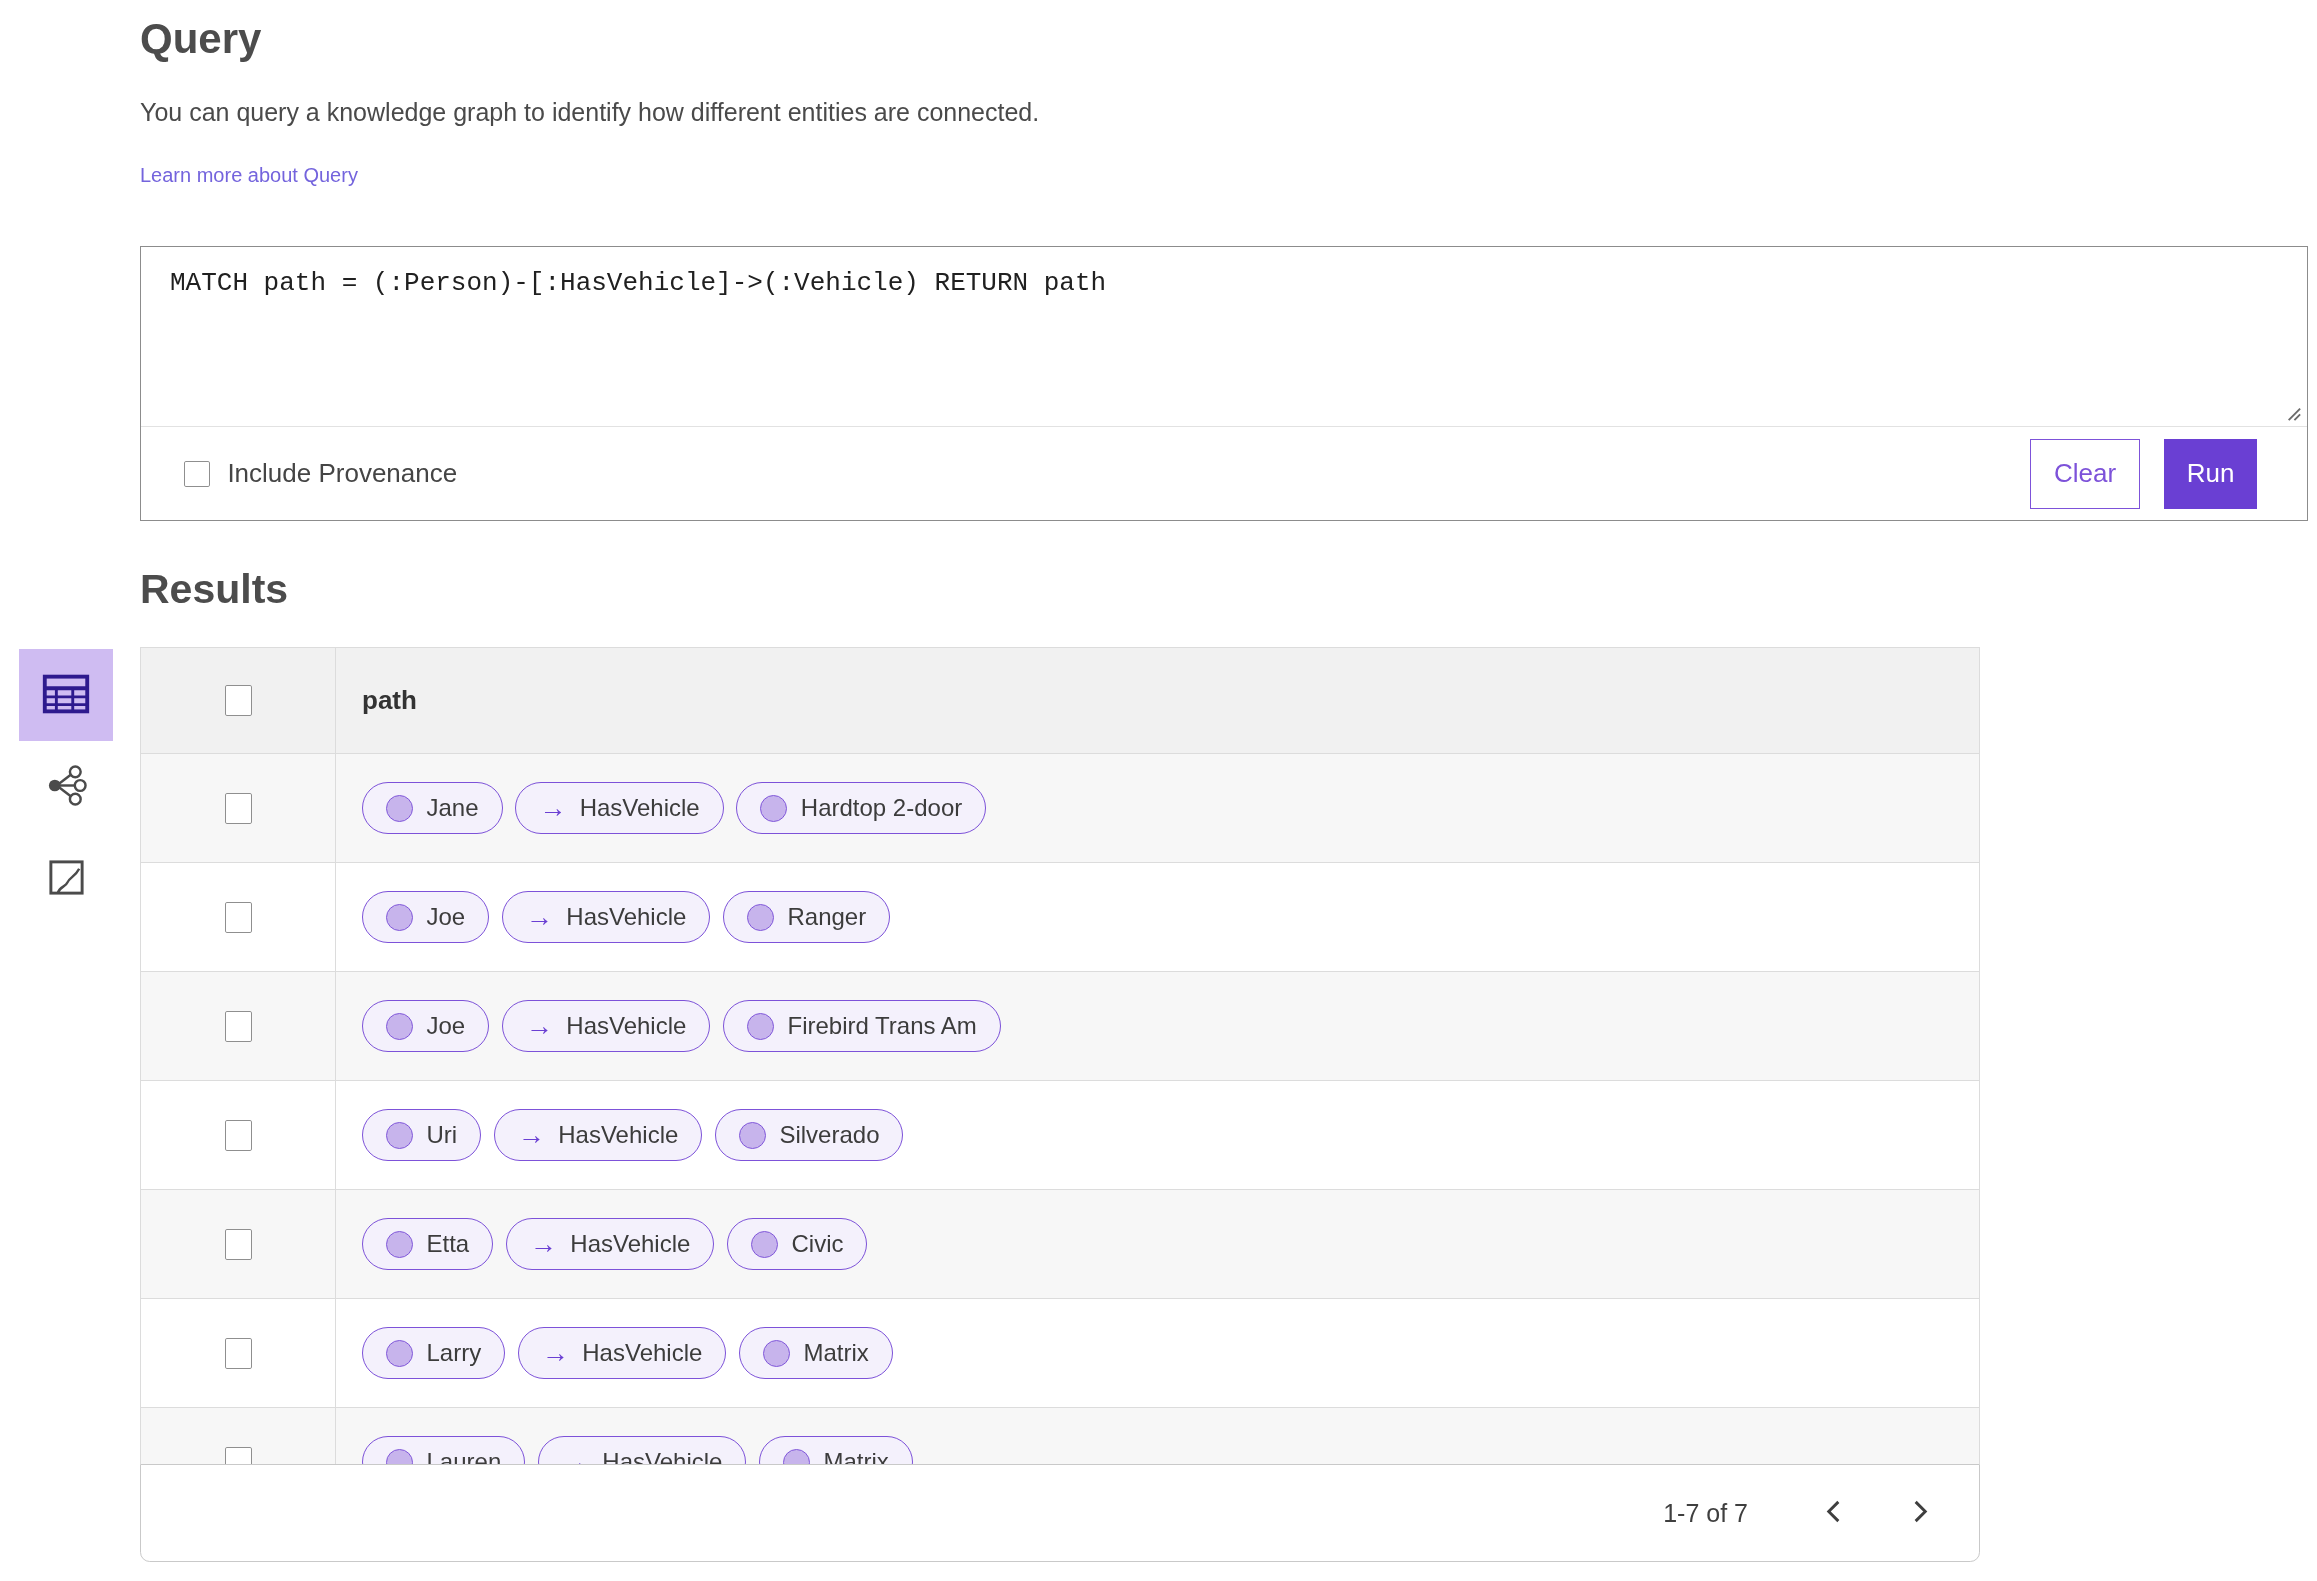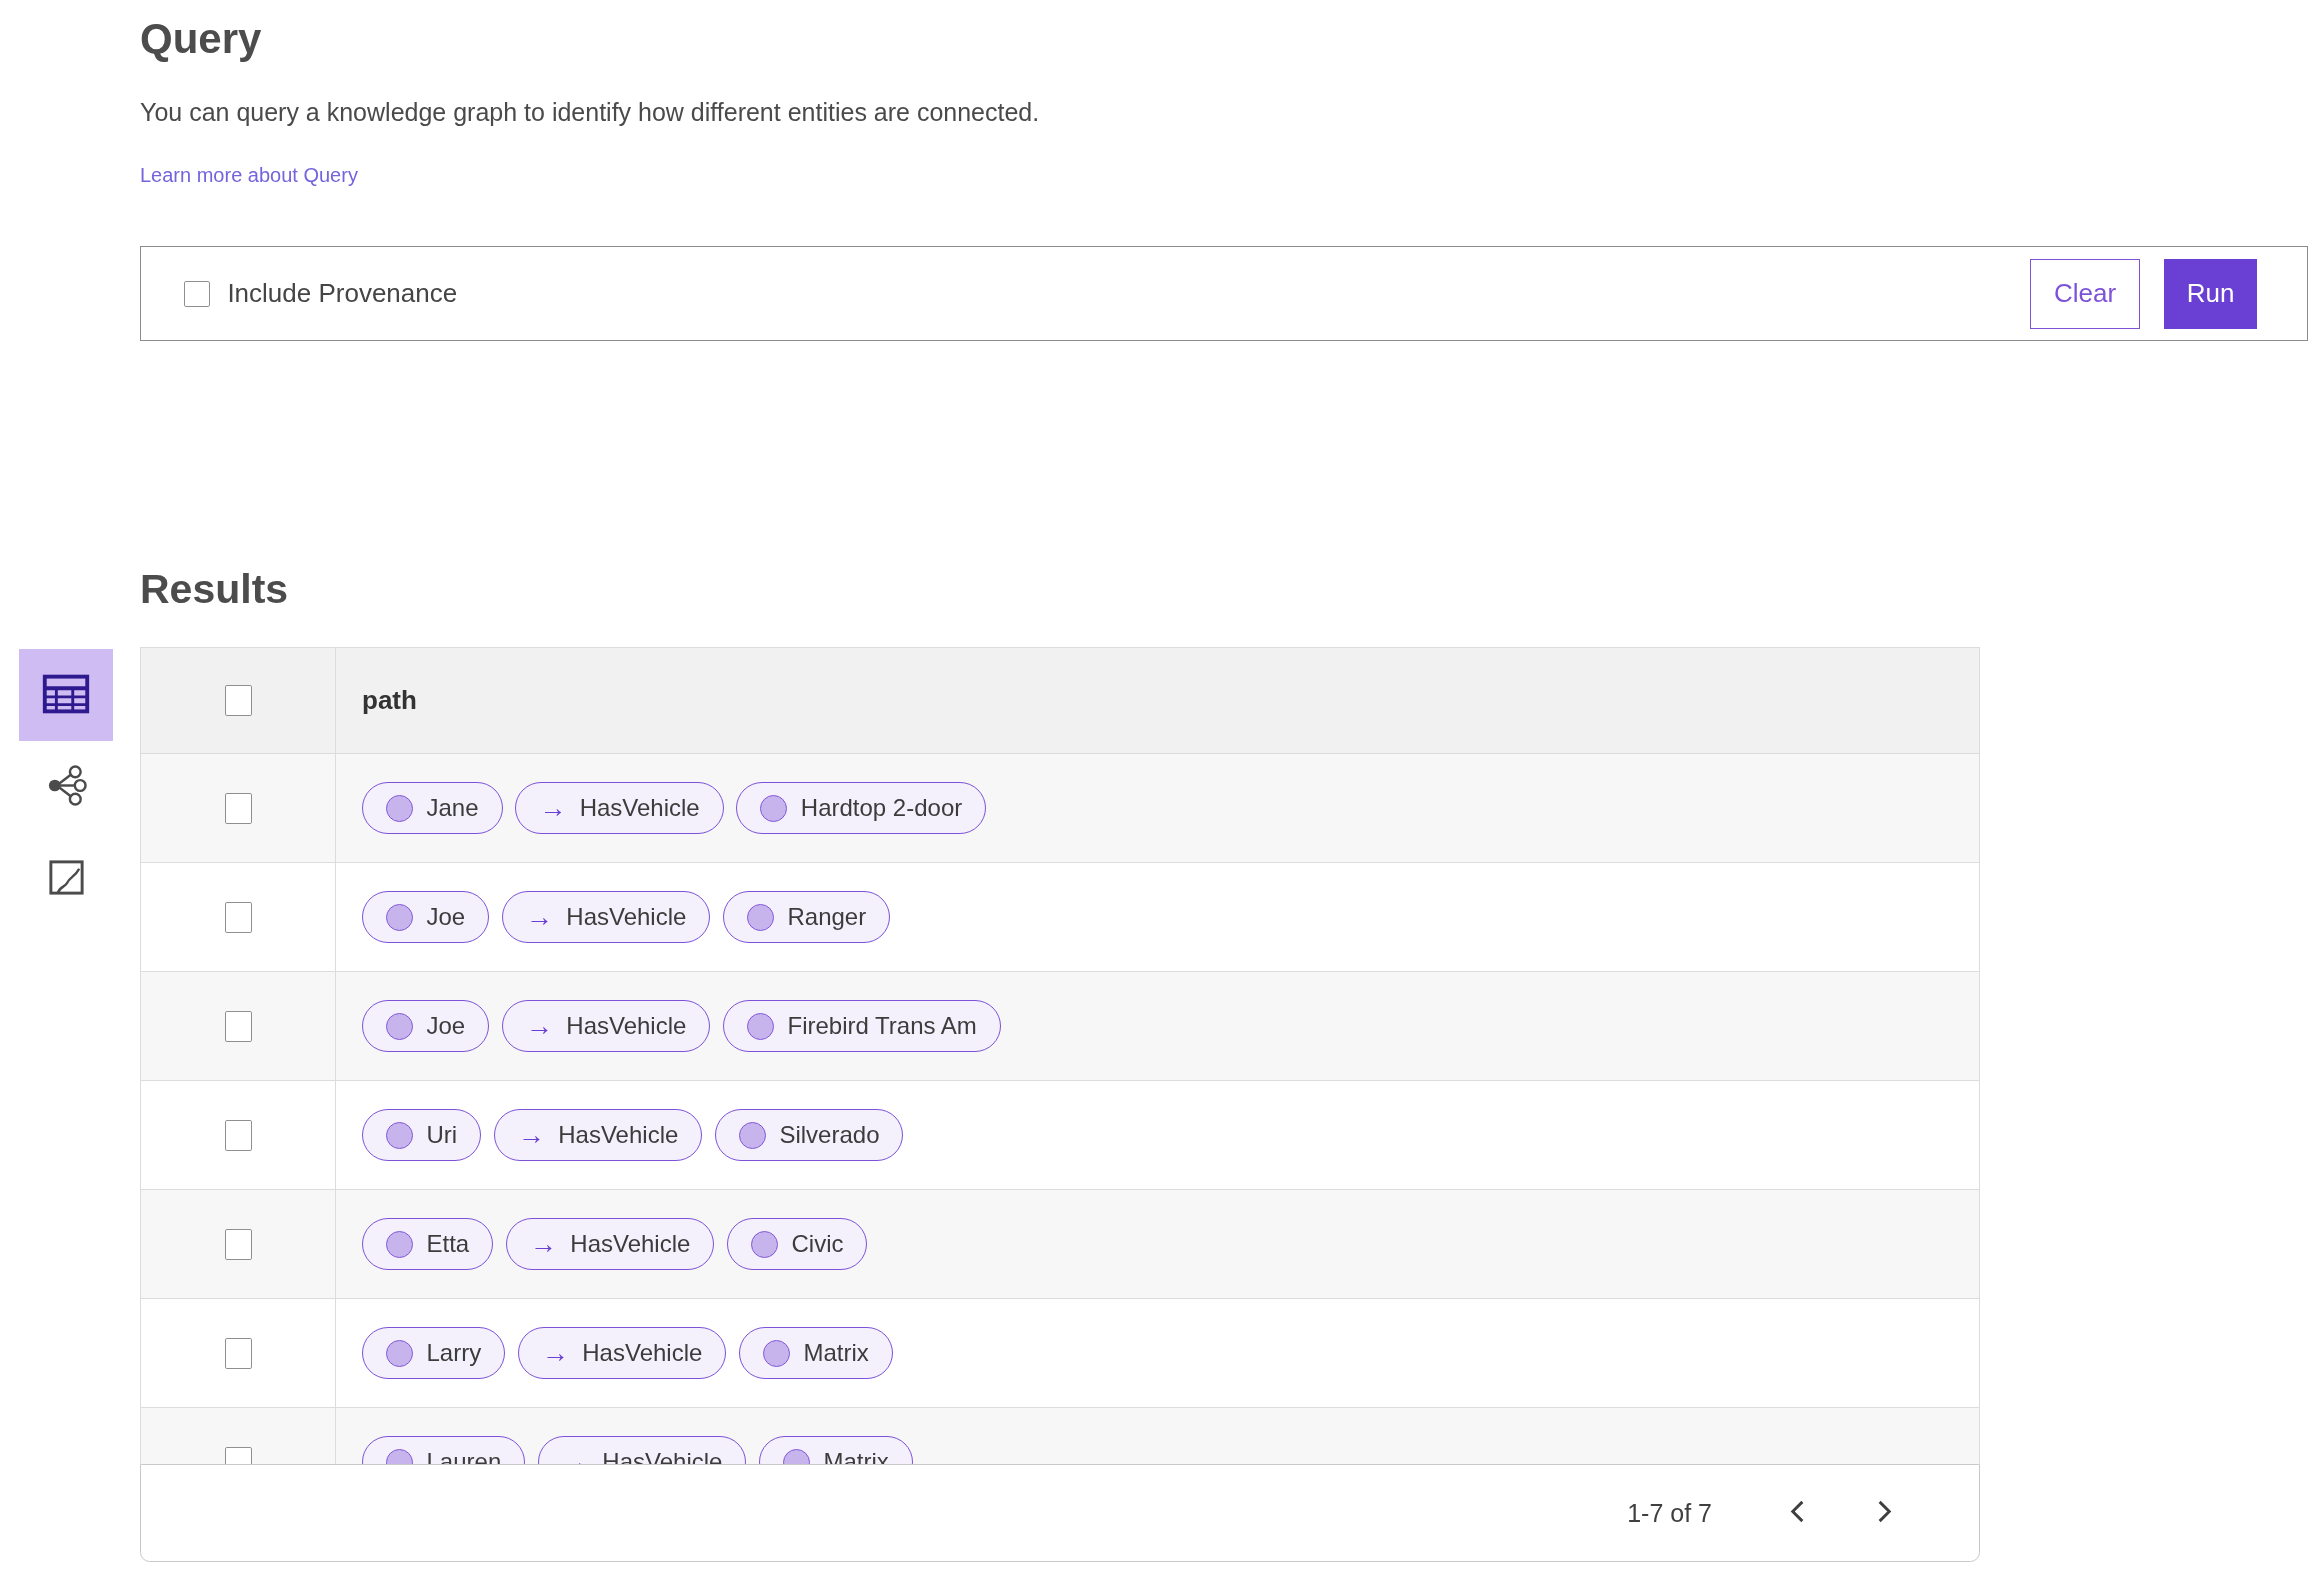--- a/index.html
+++ b/index.html
@@ -56,36 +56,44 @@
 
   .pill { display:inline-flex; align-items:center; gap:13.5px; height:52px; padding:0 23px;
           border:1.9px solid var(--accent-border); border-radius:27px; background:var(--pill-bg);
           font-size:24px; color:#3c3c3c; white-space:nowrap; cursor:pointer; }
   .node-circle { width:27px; height:27px; border-radius:50%; background:var(--pill-circle);
                  border:1.9px solid var(--pill-circle-border); flex:0 0 auto; }
   .arrow { color:var(--accent); font-size:27px; line-height:1; }
 
   .pagination { height:98px; background:#fff; border:1px solid var(--footer-border);
                 border-radius:0 0 9.7px 9.7px; display:flex; align-items:center; justify-content:flex-end;
-                gap:46px; padding-right:76px; }
+                gap:46px; padding-right:40px; }
   .pagination .range { font-size:25px; color:#3f3f3f; margin-right:21px; }
   .page-btn { width:39px; height:39px; background:transparent; border:none; cursor:pointer;
               display:flex; align-items:center; justify-content:center; }
 </style>
 </head>
 <body>
 
 <div class="page">
 
   <h1 class="query-title">Query</h1>
   <p class="query-desc">You can query a knowledge graph to identify how different entities are connected.</p>
   <a class="learn-more">Learn more about Query</a>
 
 
   <div class="query-panel">
+    <div class="editor">
+      <textarea spellcheck="false" style="">MATCH path = (:Person)-[:HasVehicle]-&gt;(:Vehicle) RETURN path</textarea>
+      <span class="resize-handle">
+        <svg width="21" height="21" viewBox="0 0 22 22">
+            <path d="M19 7 L7 19 M19 13 L13 19" stroke="#6b6b6b" stroke-width="2" fill="none"></path>
+          </svg>
+      </span>
+    </div>
     <div class="panel-footer">
       <label class="checkbox-row">
         <span class="checkbox small"></span>
         <span>Include Provenance</span>
       </label>
       <div class="actions">
         <button class="btn btn-outline">Clear</button>
         <button class="btn btn-solid">Run</button>
       </div>
     </div>

